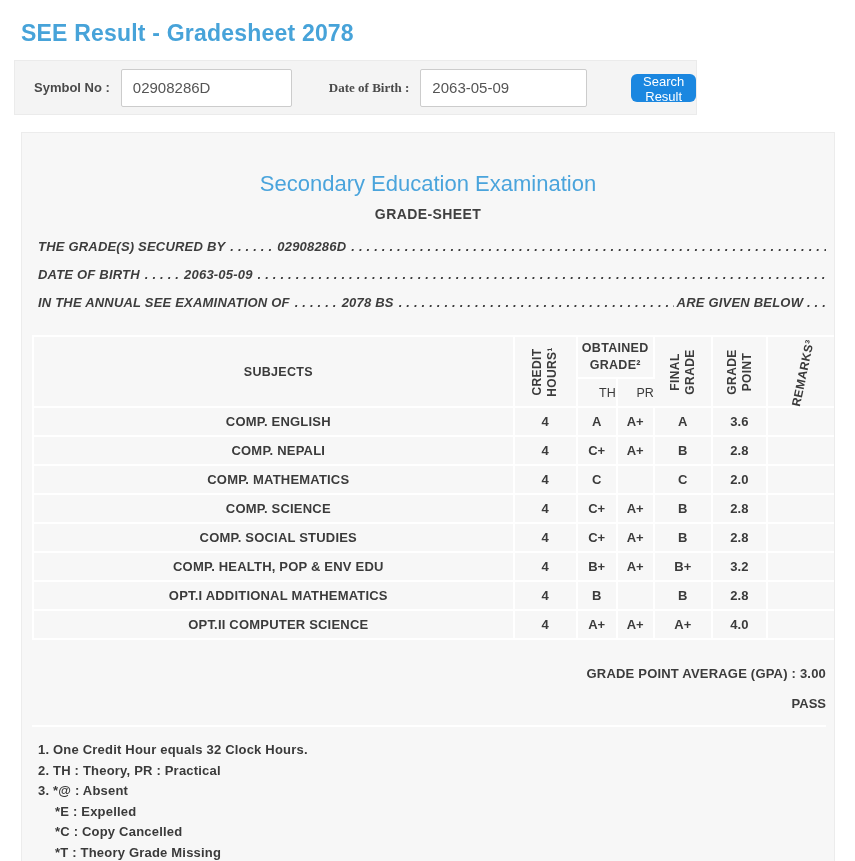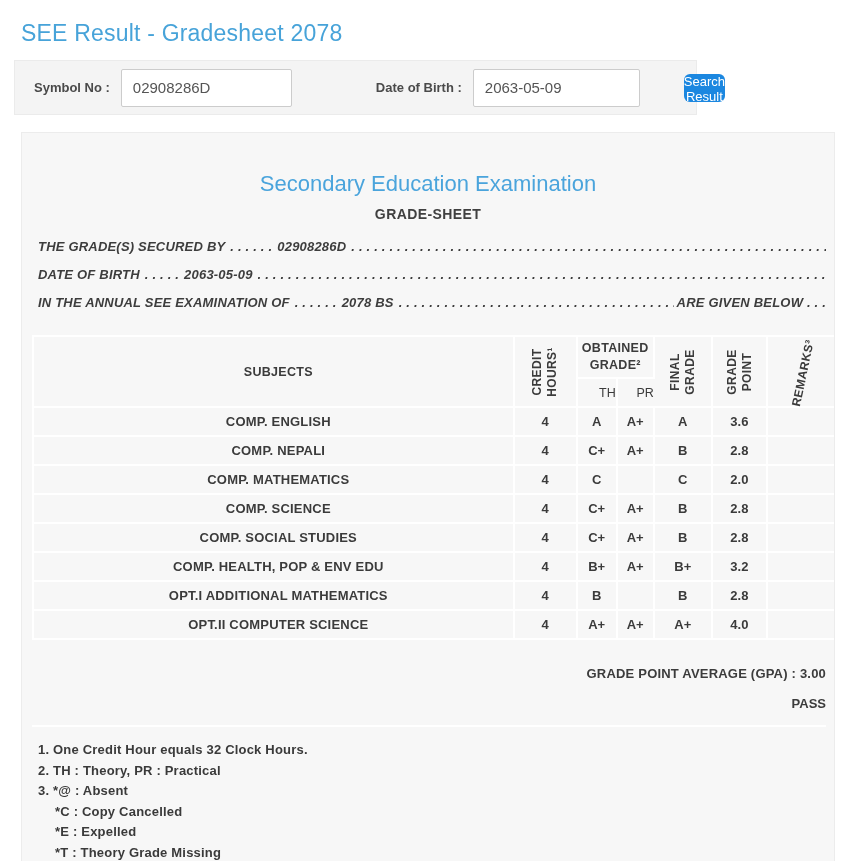--- a/index.html
+++ b/index.html
@@ -1,25 +1,25 @@
 <!DOCTYPE html>
 <html><head>
 <meta charset="utf-8">
 <style>
   * { margin:0; padding:0; box-sizing:border-box; }
   html,body { width:855px; height:861px; overflow:hidden; background:#fff;
               font-family:"Liberation Sans", sans-serif; }
-  .page-title { margin:20px 0 13px 21px; font-size:23px; font-weight:400;
+  .page-title { margin:20px 0 13px 21px; font-size:23px; font-weight:700;
                 color:#47a3d9; letter-spacing:0.2px; }
   
   .search-bar { margin-left:14px; width:683px; height:55px; background:#f4f4f4;
                 border:1px solid #ebebeb; display:flex; align-items:center; }
   .search-bar label { font-size:13px; font-weight:bold; color:#4a4a4a; white-space:nowrap; }
   .lbl-symbol { margin-left:19px; }
-  .lbl-dob { margin-left:84px; }
+  .lbl-dob { margin-left:37px;font-family:Liberation Serif, serif; }
   .search-bar input { margin-left:11px; width:171px; height:38px; border:1px solid #ccc;
                       border-radius:2px; background:#fff; color:#555; font-size:15px;
                       padding-left:11px; font-family:"Liberation Sans",sans-serif; }
   .search-bar input.dob { width:167px; }
   .search-btn { margin-left:44px; width:92px; height:28px; background:#1b87e0; color:#fff;
                 border:none; border-radius:6px; font-size:13px; cursor:pointer;
                 font-family:"Liberation Sans",sans-serif; }
   
   .card { margin:17px 0 0 21px; width:814px; height:734px; background:#f7f7f7;
           border:1px solid #ececec; overflow:hidden; }
@@ -207,18 +207,18 @@
       <span>GRADE POINT AVERAGE (GPA) :</span>
       <span>3.00</span>
     </div>
     <div class="result-line">PASS</div>
   </div>
 
   <div class="footnotes">
     <div>1. One Credit Hour equals 32 Clock Hours.</div>
     <div>2. TH : Theory, PR : Practical</div>
     <div>3. *@ : Absent</div>
+    <div class="indent">*E : Expelled</div>
     <div class="indent">*C : Copy Cancelled</div>
-    <div class="indent">*E : Expelled</div>
     <div class="indent">*T : Theory Grade Missing</div>
 
   </div>
 </div>
 
 </body></html>

